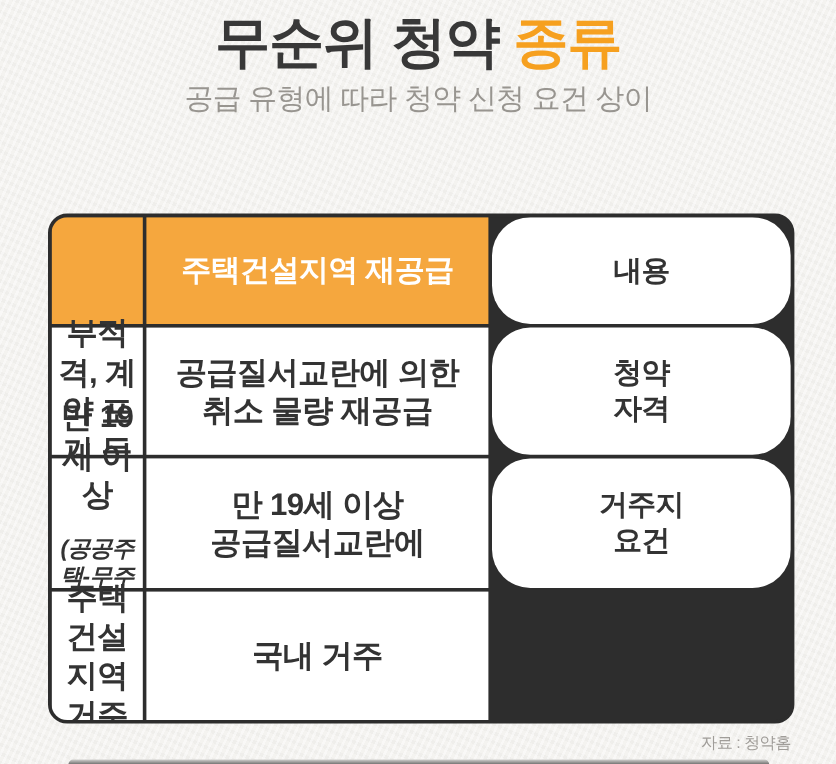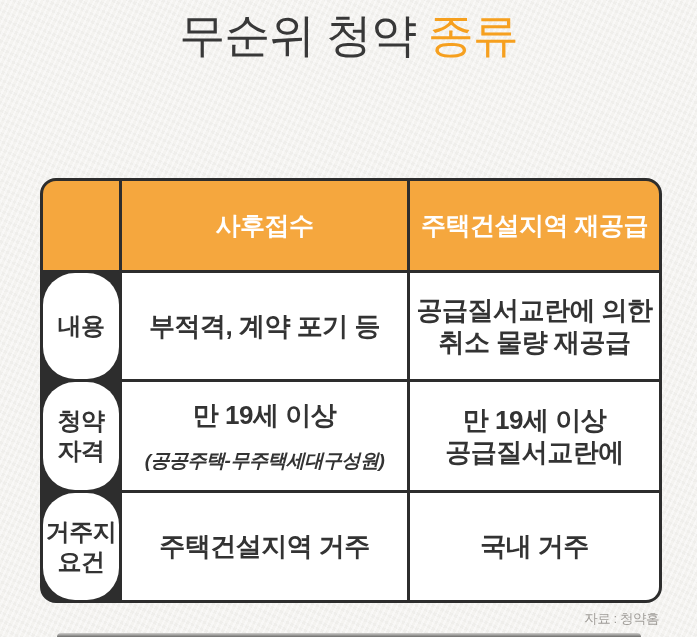--- a/index.html
+++ b/index.html
@@ -8,21 +8,21 @@
     position:relative;
     font-family:"Liberation Sans","DejaVu Sans",sans-serif;
     background-color:#f4f3f0;
     background-image:
       repeating-linear-gradient(115deg, rgba(255,255,255,.45) 0 2px, rgba(255,255,255,0) 2px 5px),
       repeating-linear-gradient(25deg, rgba(0,0,0,.018) 0 3px, rgba(255,255,255,.03) 3px 7px);
   }
   .title{
     position:absolute; top:5px; left:0; width:697px;
     text-align:center;
-    font-size:46px; font-weight:400; letter-spacing:-1px;
+    font-size:46px; font-weight:700; letter-spacing:-1px;
     color:#383838;
   }
   .title .accent{ color:#f6a01f; }
   .subtitle{
     position:absolute; top:66px; left:0; width:697px;
     text-align:center;
     font-size:24px; font-weight:400; line-height:33px;
     color:#989590; letter-spacing:-0.5px;
   }
   .table{
@@ -63,28 +63,26 @@
   }
 </style>
 </head>
 <body>
 
 <div class="title">
   <span>무순위 청약 </span><span class="accent">종류</span>
 </div>
 
 <div class="subtitle">
+  <div>공급 유형에 따라 청약 신청 요건 상이</div>
 </div>
 
 <div class="table">
 
   <div class="cell head"></div>
-  <div class="cell head">
-    <span>사후접수</span>
-  </div>
   <div class="cell head">
     <span>주택건설지역 재공급</span>
   </div>
 
   <div class="cell label">
     <span>내용</span>
   </div>
   <div class="cell body">
     <span>부적격, 계약 포기 등</span>
   </div>

